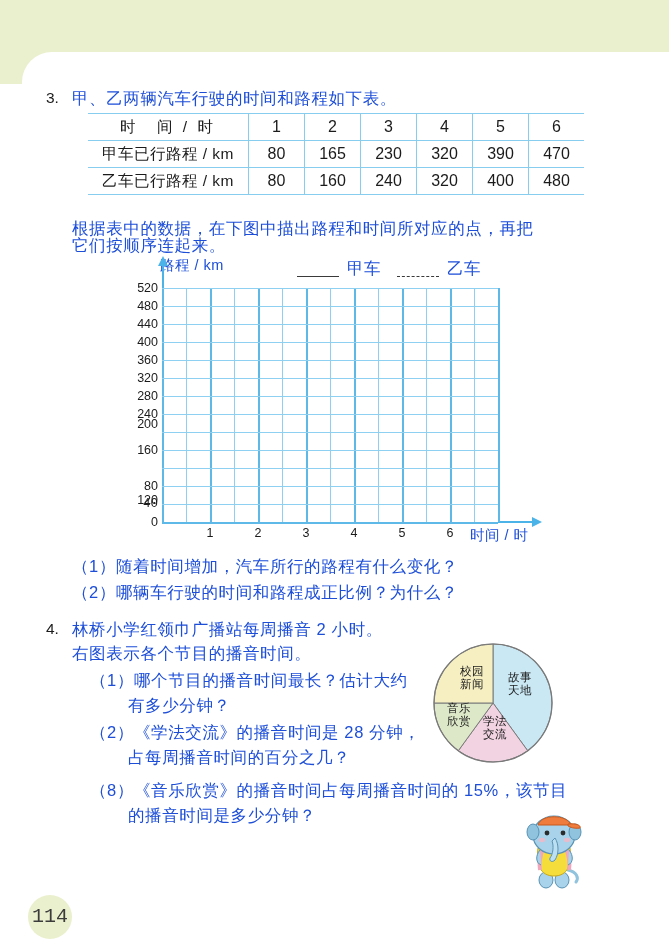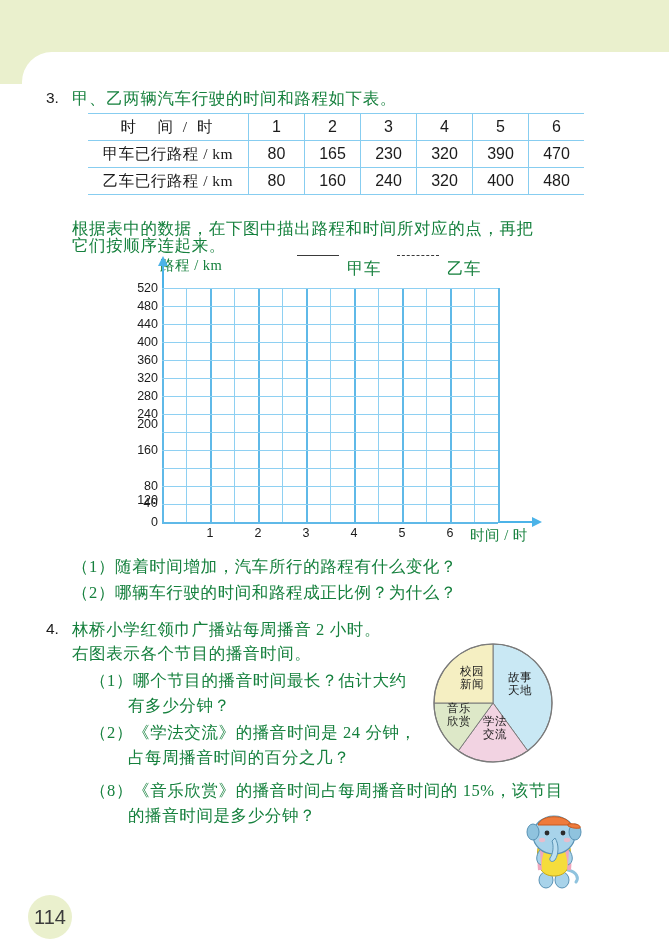--- a/index.html
+++ b/index.html
@@ -38,22 +38,22 @@
 
   
   #page {
     position: absolute;
     left: 0; top: 0;
     width: 669px; height: 945px;
     z-index: 2;
   }
 
   .ztext {
-    font-family: Liberation Serif, serif;
-    color: #15803d;
+    font-family: Liberation Sans, sans-serif;
+    color: #1d4ed8;
     font-size: 16.5px;
     letter-spacing: 0.6px;
     white-space: nowrap;
   }
 
   .qnum {
     position: absolute;
     font-family: "Liberation Sans", sans-serif;
     font-size: 15.5px;
     color: #1b1b1b;
@@ -77,21 +77,21 @@
     border: 1px solid #87cdf0;
     border-left: none;
     border-right: none;
     height: 26px;
     padding: 0;
     text-align: center;
     color: #1b1b1b;
   }
   #p3-table td.rowhdr {
     width: 152px;
-    font-family: Liberation Serif, serif;
+    font-family: Liberation Sans, sans-serif;
     font-size: 15.5px;
     letter-spacing: 0.5px;
     border-right: 1px solid #87cdf0;
     padding: 0 4px;
   }
   #p3-table td.hdrspaced {
     letter-spacing: 3px;
   }
   #p3-table td.val {
     width: 55px;
@@ -115,21 +115,21 @@
   #graph-legend-axis {
     position: absolute;
     left: 28px; top: -2px;
     font-size: 14.5px;
     letter-spacing: 0.5px;
   }
   #legend {
     position: absolute;
     left: 165px; top: 0px;
     display: flex;
-    align-items: flex-start;
+    align-items: flex-end;
     gap: 8px;
     font-size: 14.5px;
   }
   .legend-solid {
     display: inline-block;
     width: 42px; height: 0;
     border-top: 1.6px solid #3a3a3a;
     position: relative; top: -3px;
   }
   .legend-dashed {
@@ -288,21 +288,21 @@
     width: 44px; height: 44px;
     border-radius: 50%;
     background: #eaf0cd;
   }
   #pagenum {
     position: absolute;
     left: 28px; top: 895px;
     width: 44px; height: 44px;
     line-height: 44px;
     text-align: center;
-    font-family: Liberation Sans, sans-serif;
+    font-family: Liberation Mono, monospace;
     font-size: 20px;
     color: #3c3c3c;
   }
 </style>
 </head>
 <body>
 
 <div id="top-band"></div>
 <div id="top-band-inner"></div>
 
@@ -421,21 +421,21 @@
     </div>
 
   <div class="ztext" id="p3-q1">（1）随着时间增加，汽车所行的路程有什么变化？</div>
   <div class="ztext" id="p3-q2">（2）哪辆车行驶的时间和路程成正比例？为什么？</div>
 
   <div class="qnum" id="p4-num">4.</div>
   <div class="ztext" id="p4-stem1">林桥小学红领巾广播站每周播音 2 小时。</div>
   <div class="ztext" id="p4-stem2">右图表示各个节目的播音时间。</div>
   <div class="ztext" id="p4-q1a">（1）哪个节目的播音时间最长？估计大约</div>
   <div class="ztext" id="p4-q1b">有多少分钟？</div>
-  <div class="ztext" id="p4-q2a">（2）《学法交流》的播音时间是 24 分钟，</div>
+  <div class="ztext" id="p4-q2a">（2）《学法交流》的播音时间是 28 分钟，</div>
   <div class="ztext" id="p4-q2b">占每周播音时间的百分之几？</div>
   <div class="ztext" id="p4-q3a">（8）《音乐欣赏》的播音时间占每周播音时间的 15%，该节目</div>
   <div class="ztext" id="p4-q3b">的播音时间是多少分钟？</div>
 
   <div id="pie-wrap">
     <svg id="pie-svg" width="124" height="124" viewBox="0 0 124 124">
 
       <path d="M62 62 L62 3 A59 59 0 0 1 96.68 109.72 Z" fill="#c9e8f4" stroke="#7a7a7a" stroke-width="1"></path>
 
       <path d="M62 62 L96.68 109.72 A59 59 0 0 1 27.32 109.72 Z" fill="#f2d3e2" stroke="#7a7a7a" stroke-width="1"></path>

